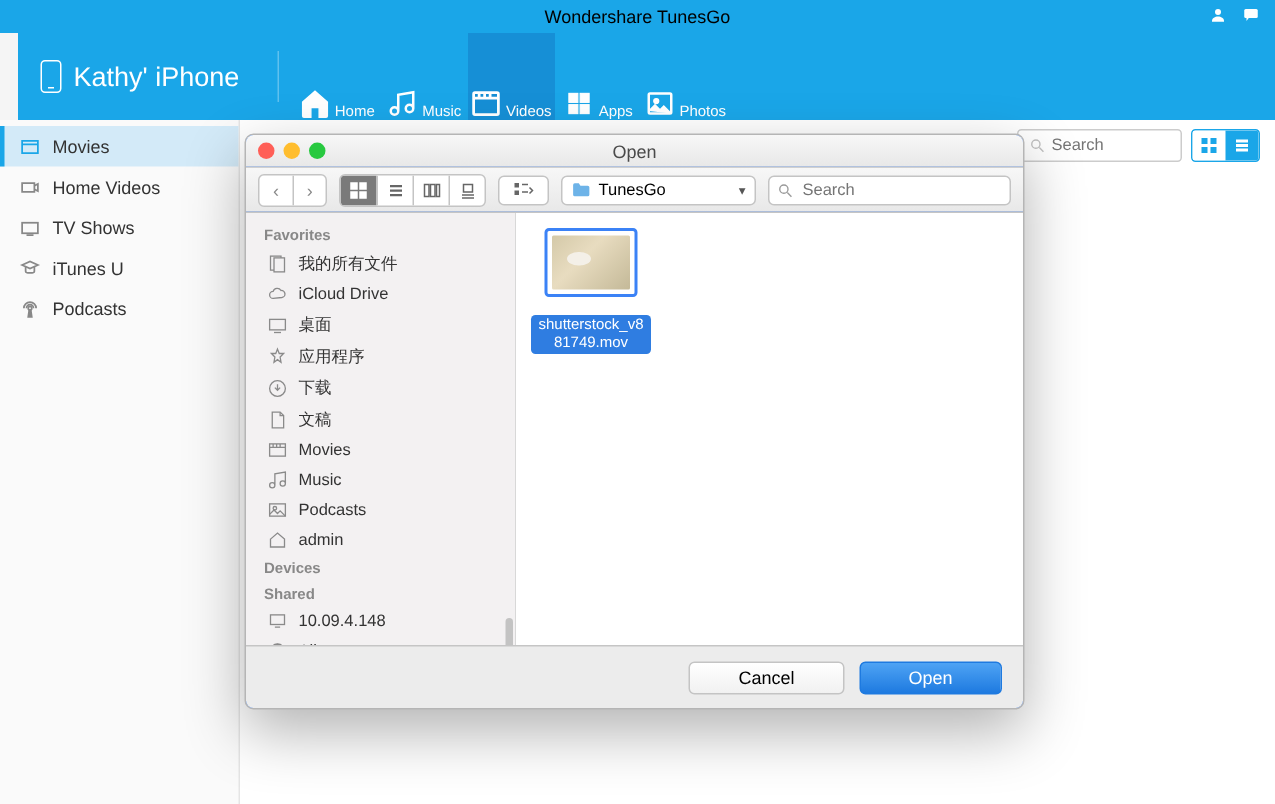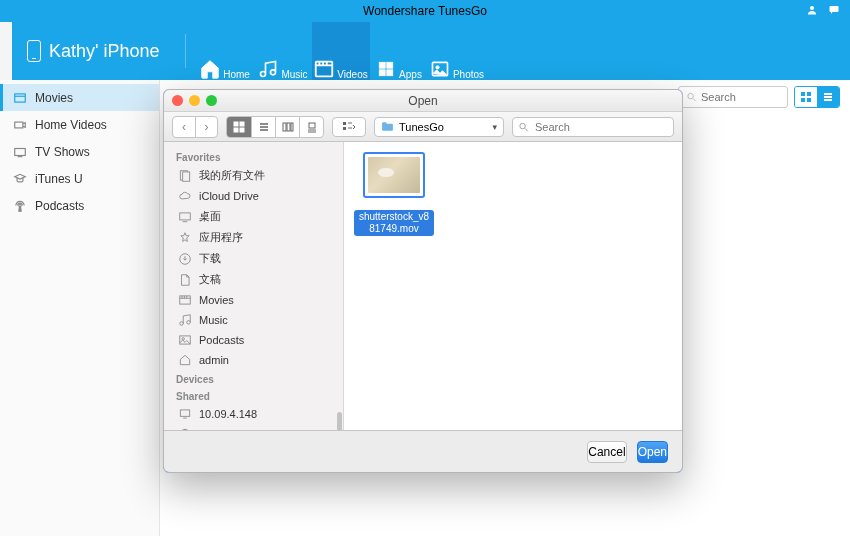--- a/index.html
+++ b/index.html
@@ -70,21 +70,21 @@
   .d-scroll-handle { position:absolute; right:1px; top:270px; width:5px; height:22px; background:#c3c3c3; border-radius:3px; }
 
   .d-files { flex:1; padding:10px; display:flex; align-items:flex-start; gap:10px; }
   .file { width:80px; display:flex; flex-direction:column; align-items:center; gap:12px; cursor:pointer; }
   .thumb { width:62px; height:46px; background:#fff; border:2px solid #3b82f6; border-radius:3px; padding:3px; display:flex; align-items:center; justify-content:center; }
   .thumb-inner { width:100%; height:100%; background:linear-gradient(135deg,#d4c9a8,#e8dcc0 40%,#c4b998); border-radius:1px; position:relative; }
   .thumb-inner::after{ content:""; position:absolute; left:20%; top:30%; width:30%; height:25%; background:#f4f0e8; border-radius:50%; }
   .file-label { font-size:10px; text-align:center; color:#fff; background:#2f7de1; padding:1px 3px; border-radius:3px; line-height:1.2; word-break:break-all; }
 
   .d-footer { height:42px; border-top:1px solid #c5c5c5; background:#ececec; display:flex; align-items:center; justify-content:flex-end; padding:0 14px; gap:10px; }
-  .btn { height:22px; padding:0 0; font-size:12px; border-radius:4px; cursor:pointer; border:1px solid #c4c4c4; background:linear-gradient(#fff,#f1f1f1); }
+  .btn { height:22px; padding:0 32px; font-size:12px; border-radius:4px; cursor:pointer; border:1px solid #c4c4c4; background:linear-gradient(#fff,#f1f1f1); }
   .btn.primary { background:linear-gradient(#4ea3f4,#1e7ae0); color:#fff; border-color:#1e7ae0; }
 </style>
 </head>
 <body>
 
 <div class="titlebar">
   <span class="titlebar-text">Wondershare TunesGo</span>
   <div class="titlebar-icons">
     <span><svg width="12" height="12" viewBox="0 0 24 24">
           <circle cx="12" cy="8" r="4"></circle>

